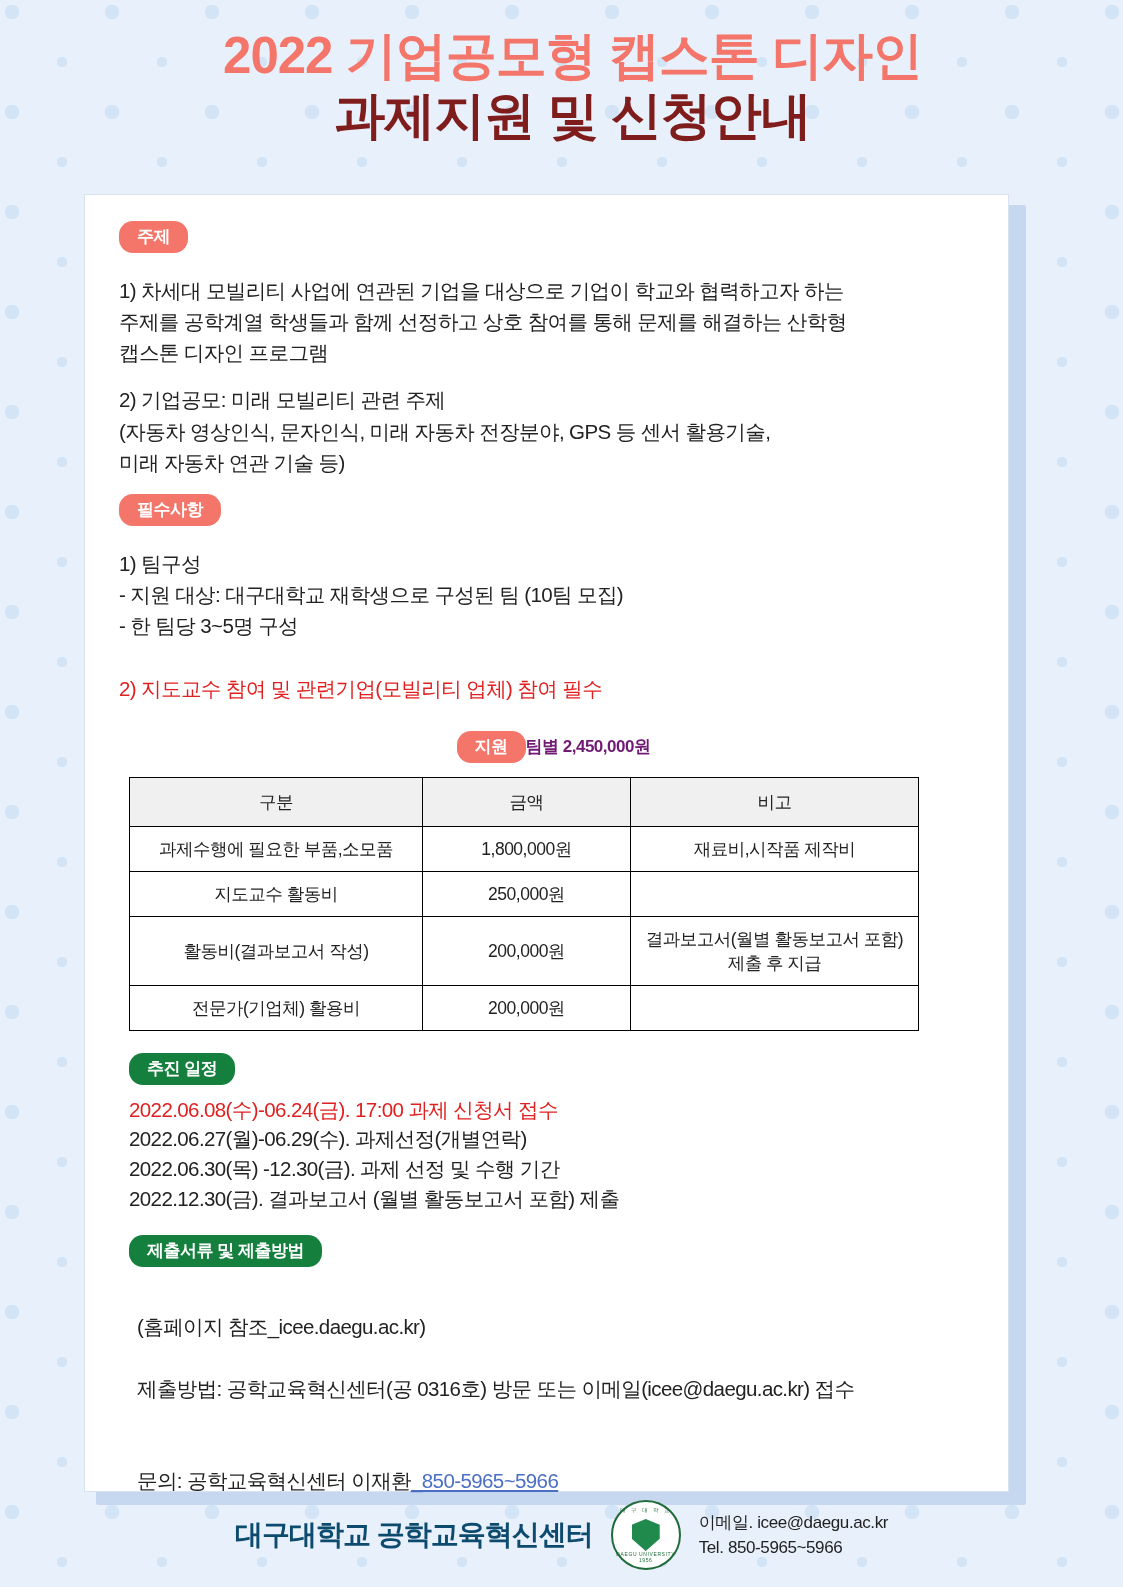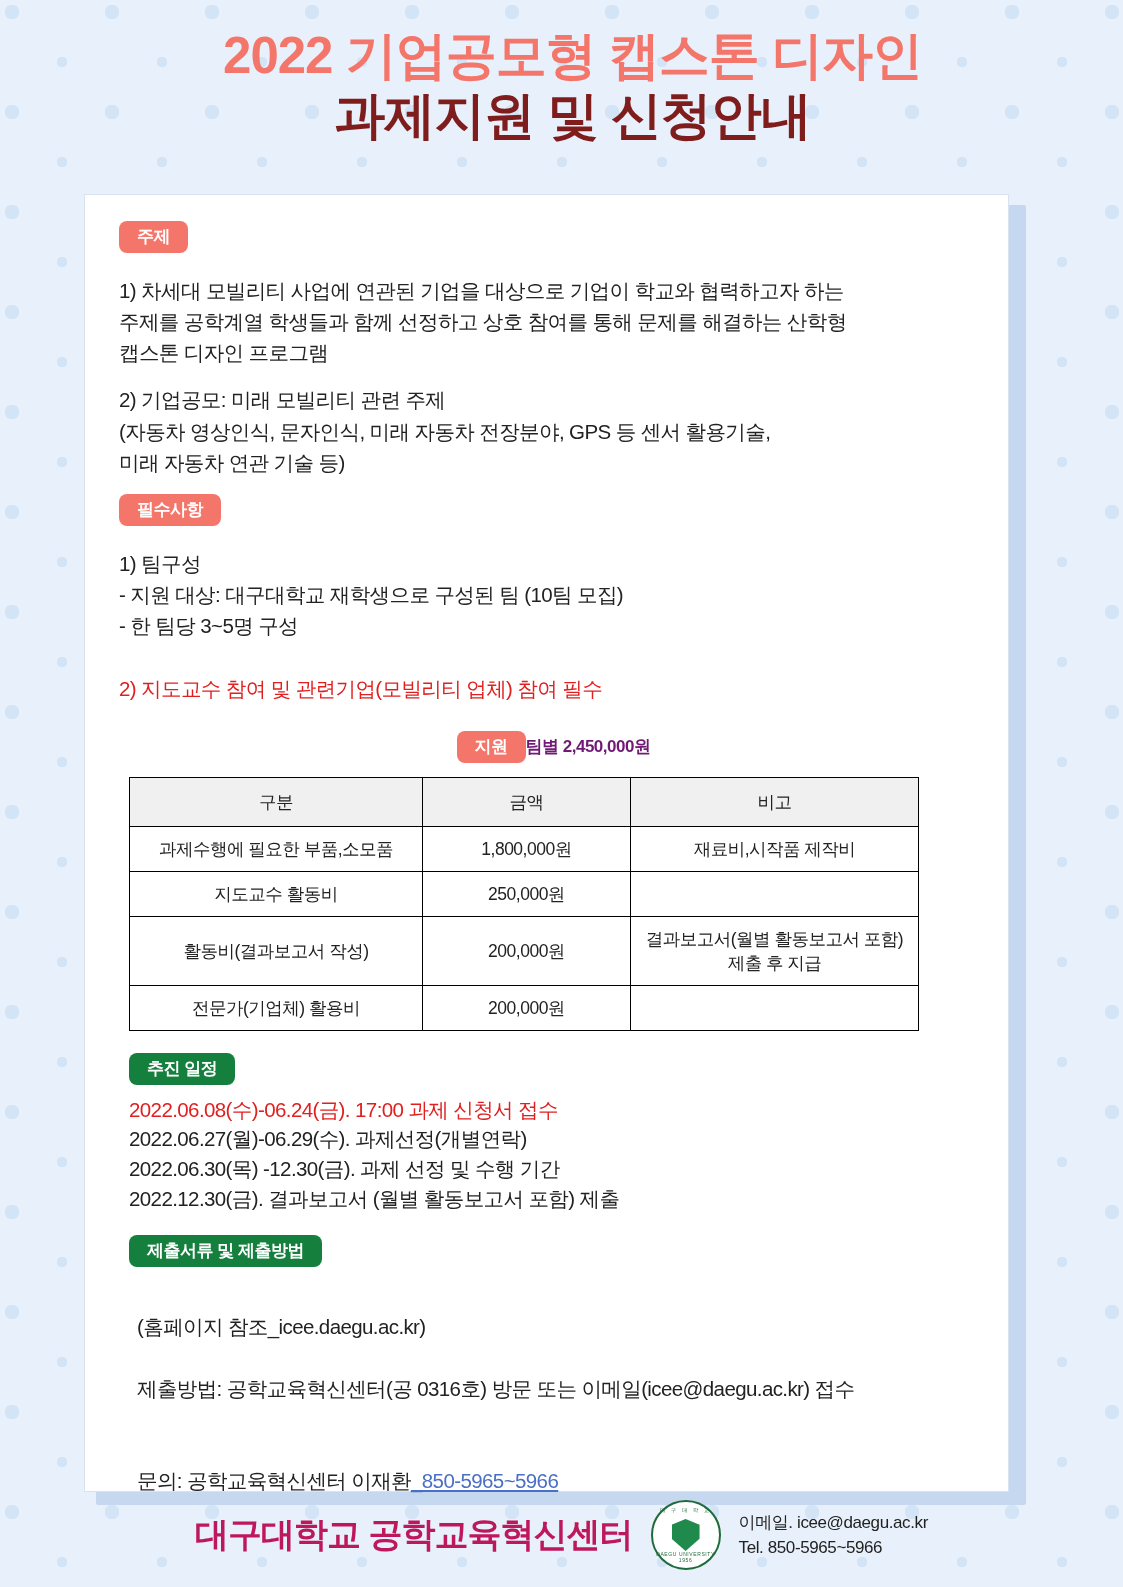--- a/index.html
+++ b/index.html
@@ -65,21 +65,21 @@
     width: 925px;
     height: 1298px;
     background: #ffffff;
     border: 1px solid #d8e3ef;
     box-sizing: border-box;
     padding: 26px 34px;
   }
   .pill {
     display: inline-block;
     color: #ffffff;
-    border-radius: 8px;
+    border-radius: 14px;
     padding: 4px 18px 5px;
     font-size: 17px;
     font-weight: bold;
     letter-spacing: -0.5px;
   }
   .pill-red { background: #f4766b; }
   .pill-blue { background: #15803d; }
   .body-text {
     font-size: 20.5px;
     color: #222;
@@ -149,23 +149,23 @@
     position: absolute;
     left: 0;
     top: 1500px;
     width: 1123px;
     display: flex;
     align-items: center;
     justify-content: center;
     gap: 18px;
   }
   .footer-name {
-    font-size: 34px;
-    font-weight: bold;
-    color: #be185d;
+    font-size: 28px;
+    font-weight: bold;
+    color: #0c4a6e;
     letter-spacing: -1px;
   }
   .logo {
     width: 66px;
     height: 66px;
     border-radius: 50%;
     background: #ffffff;
     border: 2px solid #1f6b3a;
     position: relative;
     display: inline-block;

